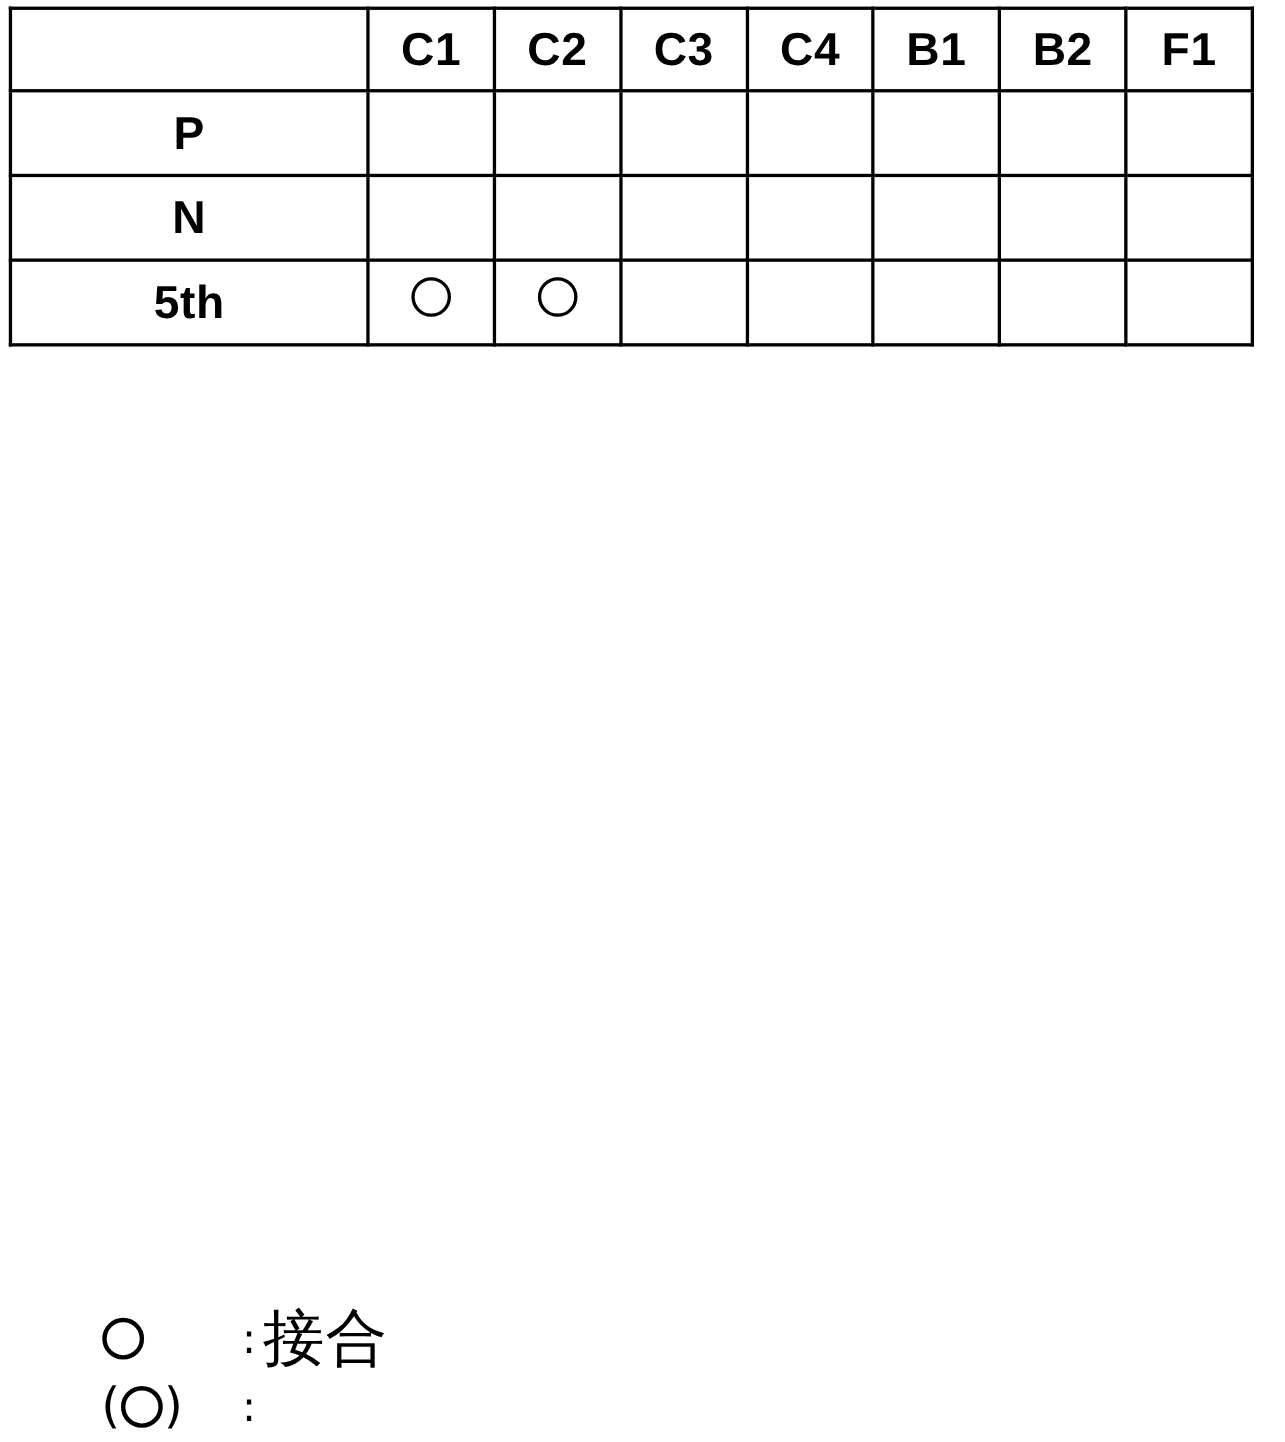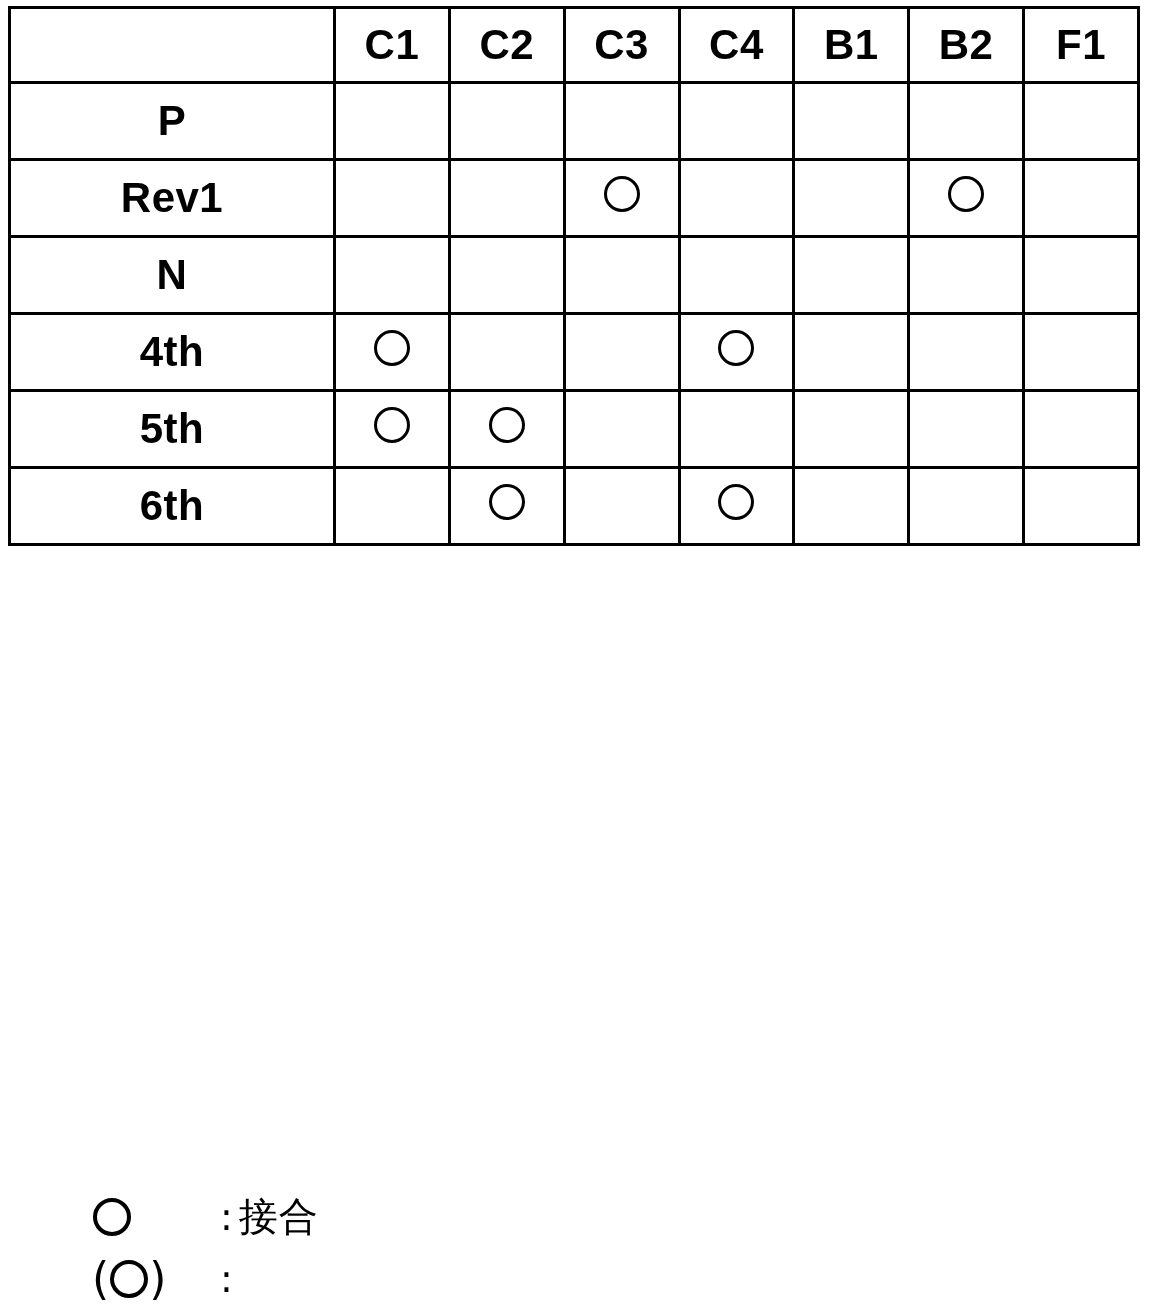--- a/index.html
+++ b/index.html
@@ -101,21 +101,21 @@
   .legend-mark .circle {
     width: 38px;
     height: 38px;
     border-width: 4px;
   }
   .legend-sep {
     margin: 0 6px 0 0;
     font-size: 38px;
   }
   .legend-text {
-    font-size: 39px;
+    font-size: 56px;
     letter-spacing: 1px;
   }
 </style>
 </head>
 <body>
 
 <div class="sheet">
 
   <table class="gear-table">
     <tbody>
@@ -133,81 +133,39 @@
           <td class="rowlabel">P</td>
           <td><span></span></td>
           <td><span></span></td>
           <td><span></span></td>
           <td><span></span></td>
           <td><span></span></td>
           <td><span></span></td>
           <td><span></span></td>
         </tr>
         <tr>
-          <td class="rowlabel">Rev1</td>
-          <td><span></span></td>
-          <td><span></span></td>
-          <td><span class="paren-mark">
-              <span class="circle"></span>
-            </span></td>
-          <td><span></span></td>
-          <td><span></span></td>
-          <td><span class="paren-mark">
-              <span class="circle"></span>
-            </span></td>
-          <td><span></span></td>
-        </tr>
-        <tr>
           <td class="rowlabel">N</td>
           <td><span></span></td>
           <td><span></span></td>
           <td><span></span></td>
           <td><span></span></td>
-          <td><span></span></td>
-          <td><span></span></td>
-          <td><span></span></td>
-        </tr>
-        <tr>
-          <td class="rowlabel">4th</td>
-          <td><span class="paren-mark">
-              <span class="circle"></span>
-            </span></td>
-          <td><span></span></td>
-          <td><span></span></td>
-          <td><span class="paren-mark">
-              <span class="circle"></span>
-            </span></td>
           <td><span></span></td>
           <td><span></span></td>
           <td><span></span></td>
         </tr>
         <tr>
           <td class="rowlabel">5th</td>
           <td><span class="paren-mark">
               <span class="circle"></span>
             </span></td>
           <td><span class="paren-mark">
               <span class="circle"></span>
             </span></td>
           <td><span></span></td>
           <td><span></span></td>
-          <td><span></span></td>
-          <td><span></span></td>
-          <td><span></span></td>
-        </tr>
-        <tr>
-          <td class="rowlabel">6th</td>
-          <td><span></span></td>
-          <td><span class="paren-mark">
-              <span class="circle"></span>
-            </span></td>
-          <td><span></span></td>
-          <td><span class="paren-mark">
-              <span class="circle"></span>
-            </span></td>
           <td><span></span></td>
           <td><span></span></td>
           <td><span></span></td>
         </tr>
       </tbody>
   </table>
 
   <div class="legend">
       <div class="legend-row">
         <span class="legend-mark">

